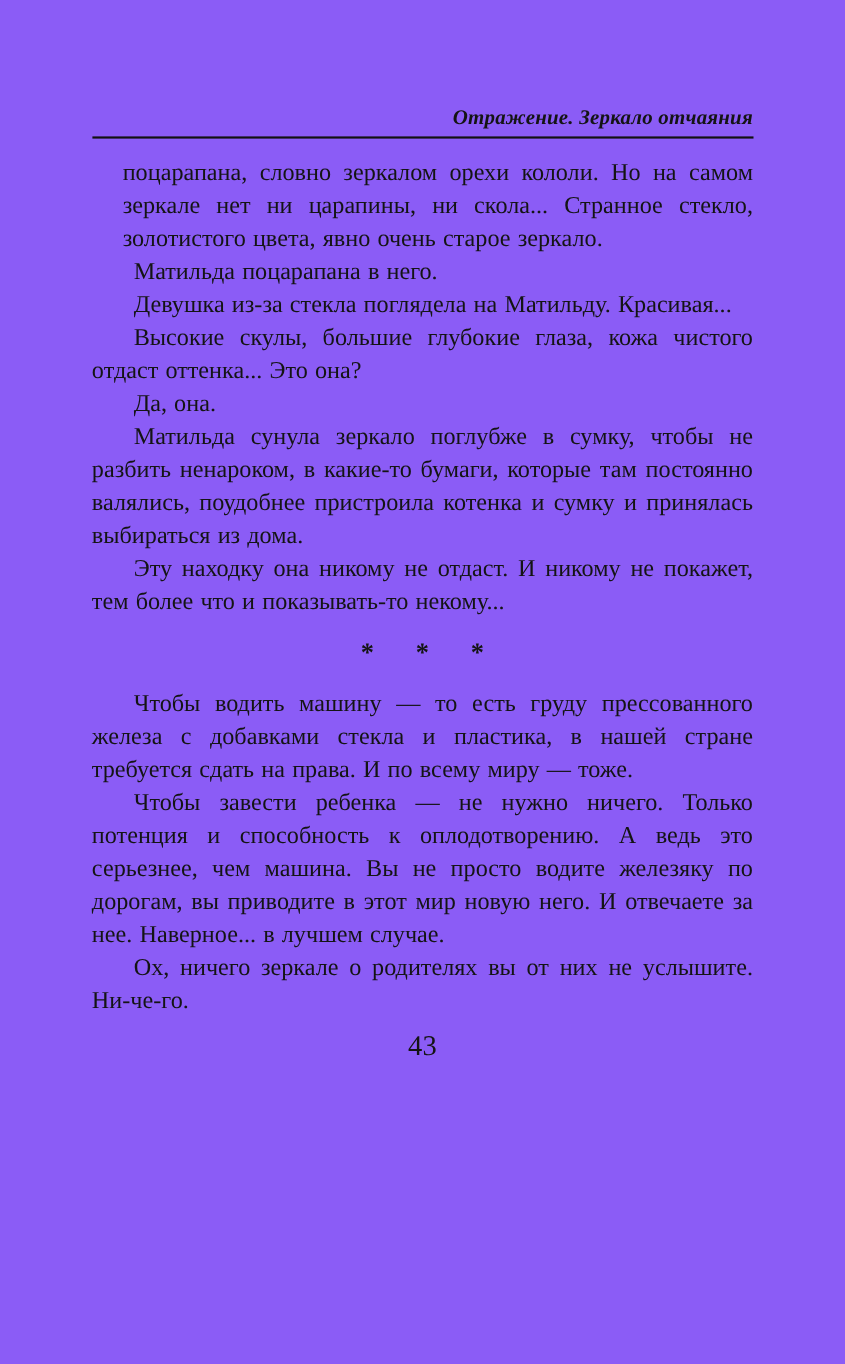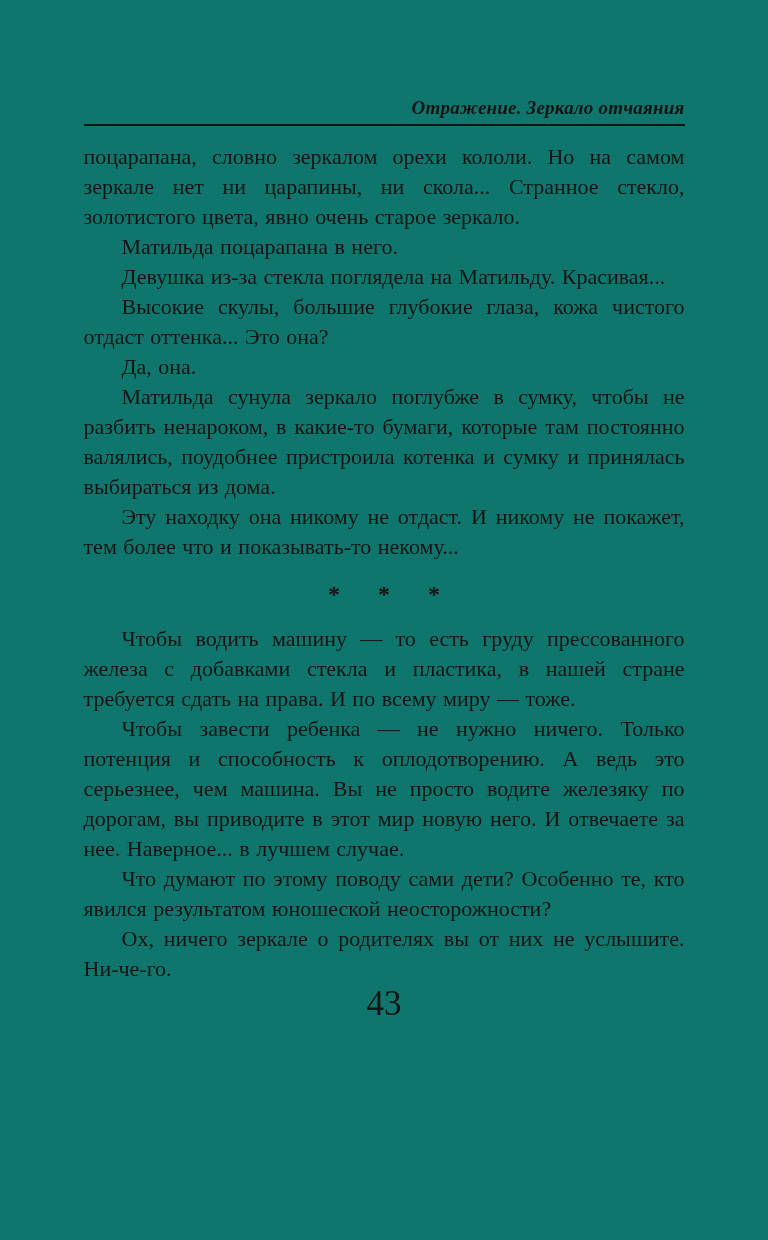--- a/index.html
+++ b/index.html
@@ -4,21 +4,21 @@
 <style>
   html, body {
     margin: 0;
     padding: 0;
     background: #ffffff;
   }
   .book-page {
     position: relative;
     width: 768px;
     height: 1240px;
-    background: #0f766e;
+    background: #8b5cf6;
     font-family: "Liberation Serif", "DejaVu Serif", serif;
     color: #141414;
     overflow: hidden;
   }
   .content {
     width: 601px;
     margin: 0 auto;
     padding-top: 97px;
   }
   .running-header {
@@ -37,33 +37,35 @@
   .body-text p {
     margin: 0;
     font-size: 22px;
     line-height: 30px;
     text-align: justify;
     text-indent: 38px;
     word-spacing: 1px;
   }
   .body-text p.no-indent {
     text-indent: 0;
+    margin-left: 28px;
   }
   .separator {
     text-align: center;
     font-weight: bold;
     font-size: 24px;
     line-height: 24px;
     letter-spacing: 16px;
     padding-left: 16px; 
     margin: 20px 0 18px 0;
   }
   .page-number {
     text-align: center;
-    font-size: 35px;
+    font-size: 26px;
+    margin-top: 12px;
   }
 </style>
 </head>
 <body>
 
 <div class="book-page">
   <div class="content">
 
     <div class="running-header">Отражение. Зеркало отчаяния</div>
 
@@ -75,20 +77,19 @@
       <p>Девушка из-за стекла поглядела на Матильду. Красивая...</p>
       <p>Высокие скулы, большие глубокие глаза, кожа чистого отдаст оттенка... Это она?</p>
       <p>Да, она.</p>
       <p>Матильда сунула зеркало поглубже в сумку, чтобы не разбить ненароком, в какие-то бумаги, которые там постоянно валялись, поудобнее пристроила котенка и сумку и принялась выбираться из дома.</p>
       <p>Эту находку она никому не отдаст. И никому не покажет, тем более что и показывать-то некому...</p>
 
       <div class="separator">* * *</div>
 
       <p>Чтобы водить машину — то есть груду прессованного железа с добавками стекла и пластика, в нашей стране требуется сдать на права. И по всему миру — тоже.</p>
       <p>Чтобы завести ребенка — не нужно ничего. Только потенция и способность к оплодотворению. А ведь это серьезнее, чем машина. Вы не просто водите железяку по дорогам, вы приводите в этот мир новую него. И отвечаете за нее. Наверное... в лучшем случае.</p>
-      <p>Что думают по этому поводу сами дети? Особенно те, кто явился результатом юношеской неосторожности?</p>
       <p>Ох, ничего зеркале о родителях вы от них не услышите. Ни-че-го.</p>
     </div>
 
     <div class="page-number">43</div>
 
   </div>
 </div>
 
 </body></html>

